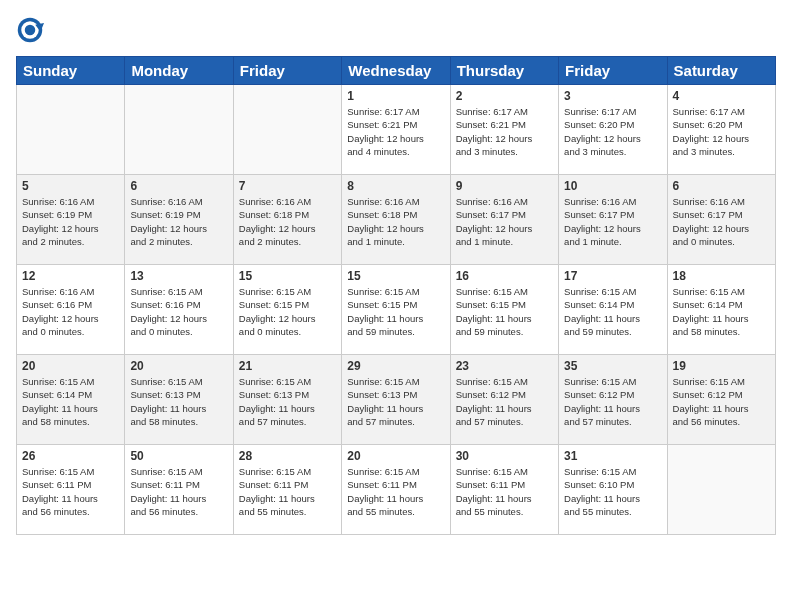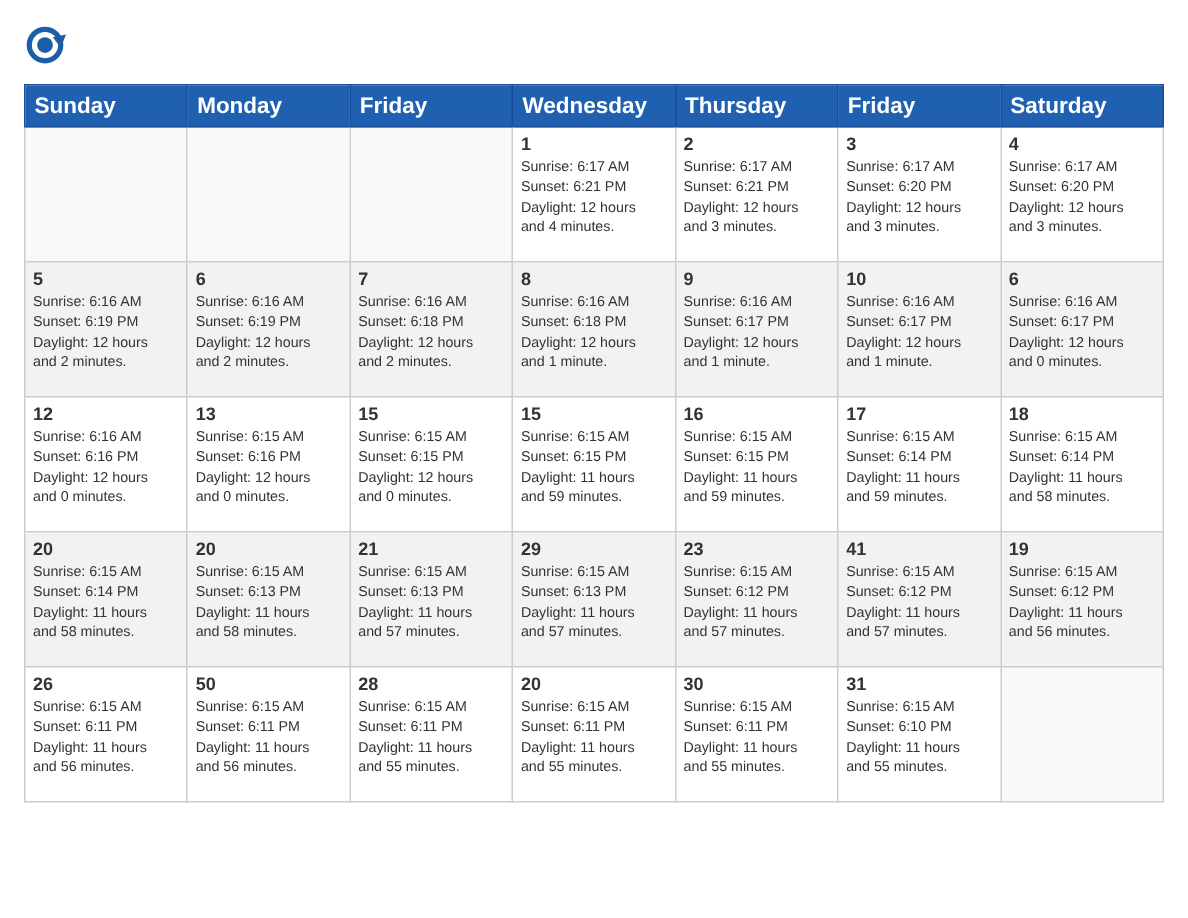--- a/index.html
+++ b/index.html
@@ -219,21 +219,21 @@
         </td>
         <td>
           <span class="day-num">29</span>
           <div class="day-info">Sunrise: 6:15 AM<br>Sunset: 6:13 PM<br>Daylight: 11 hours<br>and 57 minutes.</div>
         </td>
         <td>
           <span class="day-num">23</span>
           <div class="day-info">Sunrise: 6:15 AM<br>Sunset: 6:12 PM<br>Daylight: 11 hours<br>and 57 minutes.</div>
         </td>
         <td>
-          <span class="day-num">41</span>
+          <span class="day-num">35</span>
           <div class="day-info">Sunrise: 6:15 AM<br>Sunset: 6:12 PM<br>Daylight: 11 hours<br>and 57 minutes.</div>
         </td>
         <td>
           <span class="day-num">19</span>
           <div class="day-info">Sunrise: 6:15 AM<br>Sunset: 6:12 PM<br>Daylight: 11 hours<br>and 56 minutes.</div>
         </td>
       </tr>
       <tr>
         <td>
           <span class="day-num">26</span>

